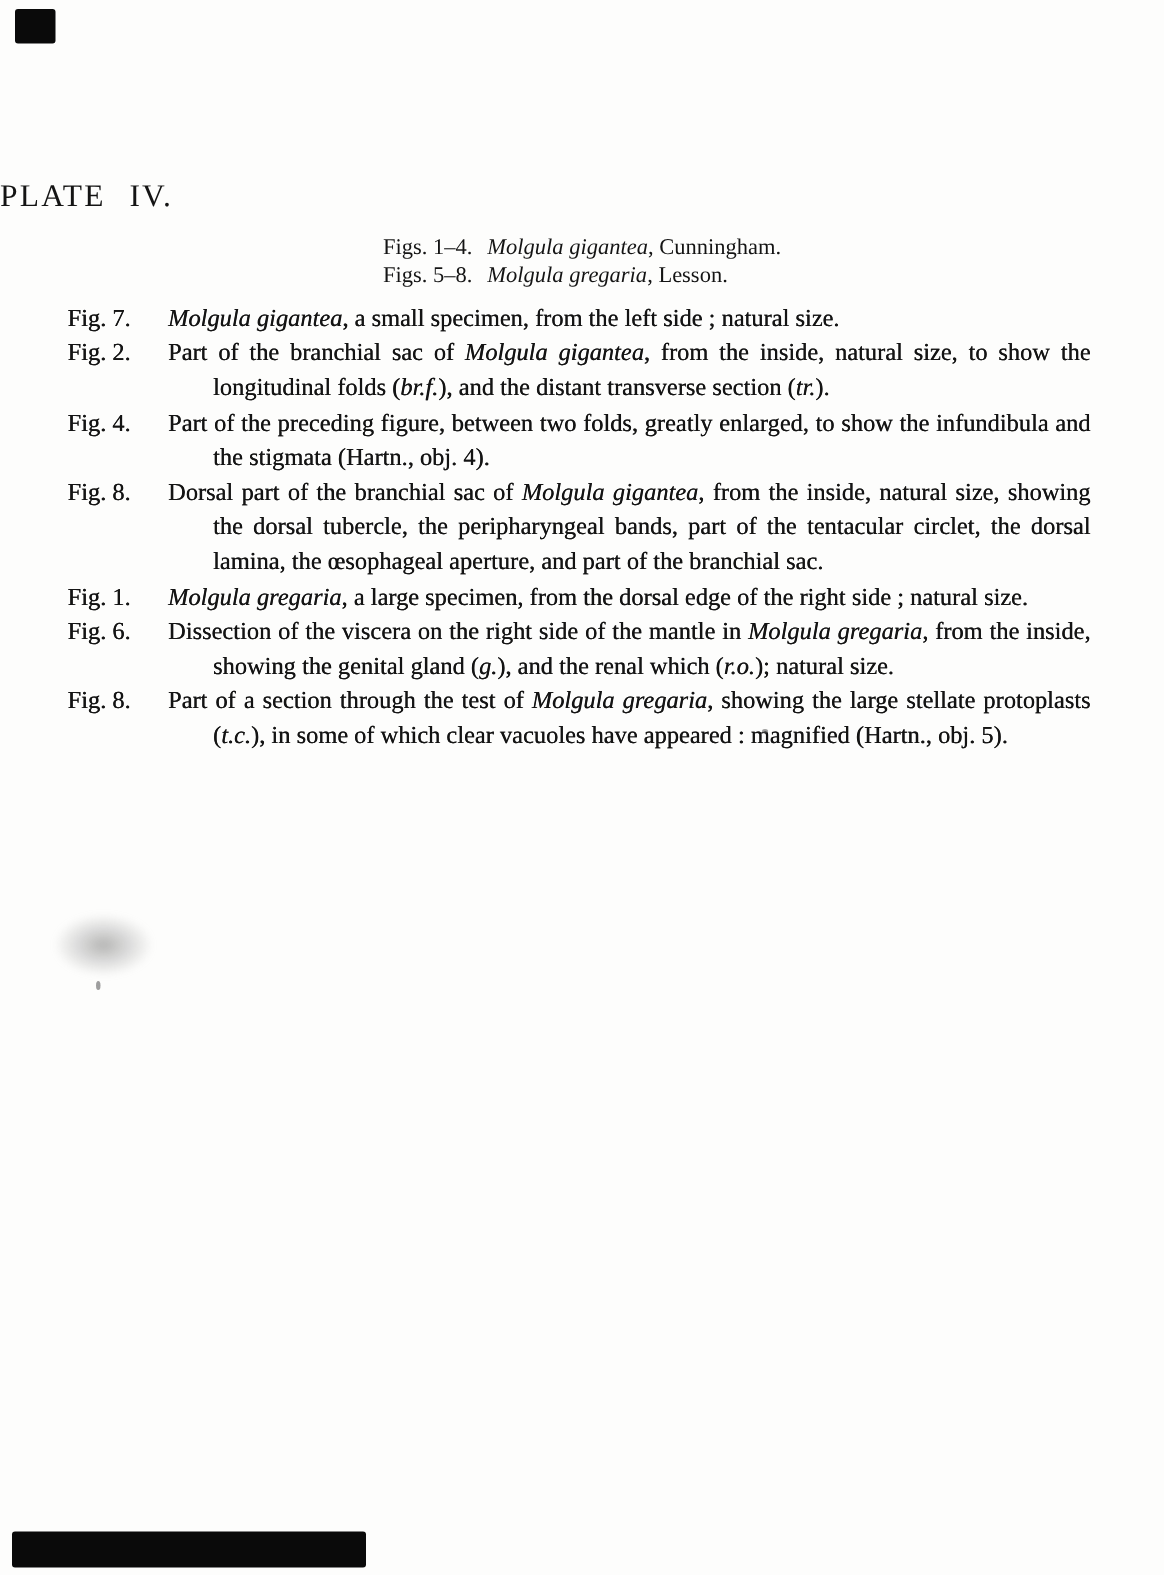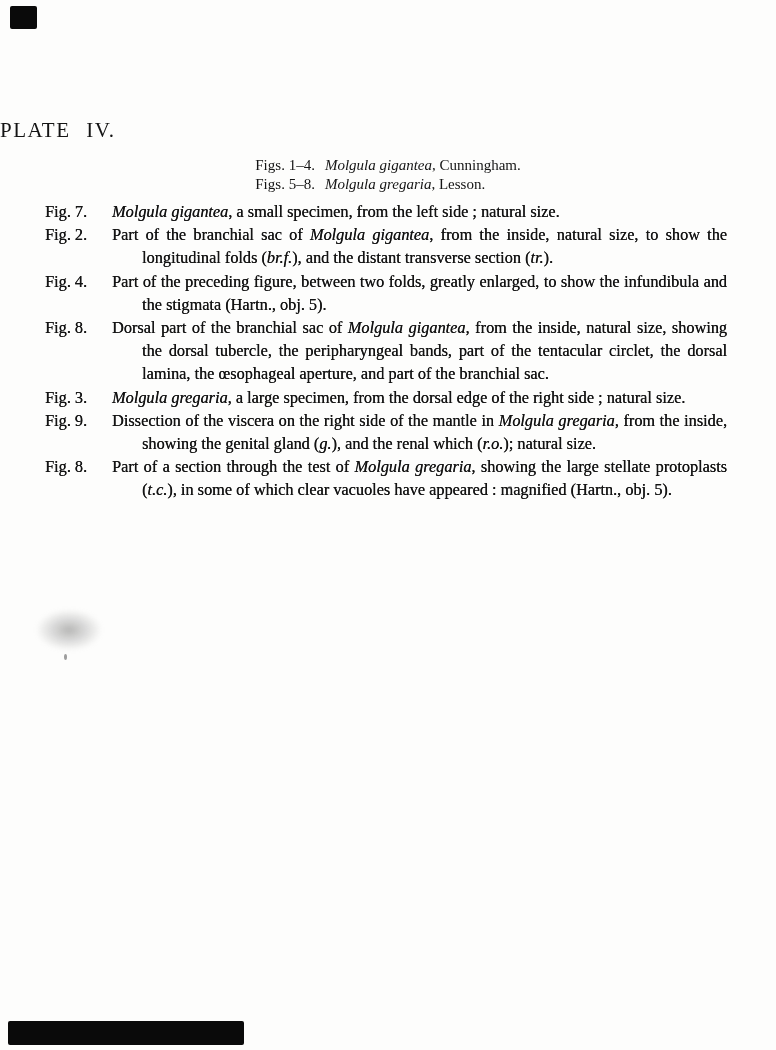--- a/index.html
+++ b/index.html
@@ -70,24 +70,24 @@
 
   <h1 class="plate-title">PLATE IV.</h1>
 
   <div class="subtitles">
     <div class="subtitles-inner"><div class="subtitle-line"><span class="subtitle-prefix">Figs. 1–4.</span><span class="subtitle-species">Molgula gigantea</span><span class="subtitle-suffix">, Cunningham.</span></div><div class="subtitle-line"><span class="subtitle-prefix">Figs. 5–8.</span><span class="subtitle-species">Molgula gregaria</span><span class="subtitle-suffix">, Lesson.</span></div></div>
   </div>
 
   <div class="figures">
       <p class="figure-entry"><span class="fig-label">Fig. 7.</span><span class="italic-seg">Molgula gigantea</span><span>, a small specimen, from the left side ; natural size.</span></p>
       <p class="figure-entry"><span class="fig-label">Fig. 2.</span><span>Part of the branchial sac of </span><span class="italic-seg">Molgula gigantea</span><span>, from the inside, natural size, to show the longitudinal folds (</span><span class="italic-seg">br.f.</span><span>), and the distant transverse section (</span><span class="italic-seg">tr.</span><span>).</span></p>
-      <p class="figure-entry"><span class="fig-label">Fig. 4.</span><span>Part of the preceding figure, between two folds, greatly enlarged, to show the infundibula and the stigmata (Hartn., obj. 5).</span></p>
+      <p class="figure-entry"><span class="fig-label">Fig. 4.</span><span>Part of the preceding figure, between two folds, greatly enlarged, to show the infundibula and the stigmata (Hartn., obj. 4).</span></p>
       <p class="figure-entry"><span class="fig-label">Fig. 8.</span><span>Dorsal part of the branchial sac of </span><span class="italic-seg">Molgula gigantea</span><span>, from the inside, natural size, showing the dorsal tubercle, the peripharyngeal bands, part of the tentacular circlet, the dorsal lamina, the œsophageal aperture, and part of the branchial sac.</span></p>
-      <p class="figure-entry"><span class="fig-label">Fig. 3.</span><span class="italic-seg">Molgula gregaria</span><span>, a large specimen, from the dorsal edge of the right side ; natural size.</span></p>
-      <p class="figure-entry"><span class="fig-label">Fig. 9.</span><span>Dissection of the viscera on the right side of the mantle in </span><span class="italic-seg">Molgula gregaria</span><span>, from the inside, showing the genital gland (</span><span class="italic-seg">g.</span><span>), and the renal which (</span><span class="italic-seg">r.o.</span><span>); natural size.</span></p>
+      <p class="figure-entry"><span class="fig-label">Fig. 1.</span><span class="italic-seg">Molgula gregaria</span><span>, a large specimen, from the dorsal edge of the right side ; natural size.</span></p>
+      <p class="figure-entry"><span class="fig-label">Fig. 6.</span><span>Dissection of the viscera on the right side of the mantle in </span><span class="italic-seg">Molgula gregaria</span><span>, from the inside, showing the genital gland (</span><span class="italic-seg">g.</span><span>), and the renal which (</span><span class="italic-seg">r.o.</span><span>); natural size.</span></p>
       <p class="figure-entry"><span class="fig-label">Fig. 8.</span><span>Part of a section through the test of </span><span class="italic-seg">Molgula gregaria</span><span>, showing the large stellate protoplasts (</span><span class="italic-seg">t.c.</span><span>), in some of which clear vacuoles have appeared : magnified (Hartn., obj. 5).</span></p>
     </div>
 
   <div class="smudge-left"></div>
   <div class="speck speck-a"></div>
   <div class="speck speck-b"></div>
   <div class="scan-mark mark-bottom-bar"></div>
 
 </div>
 

